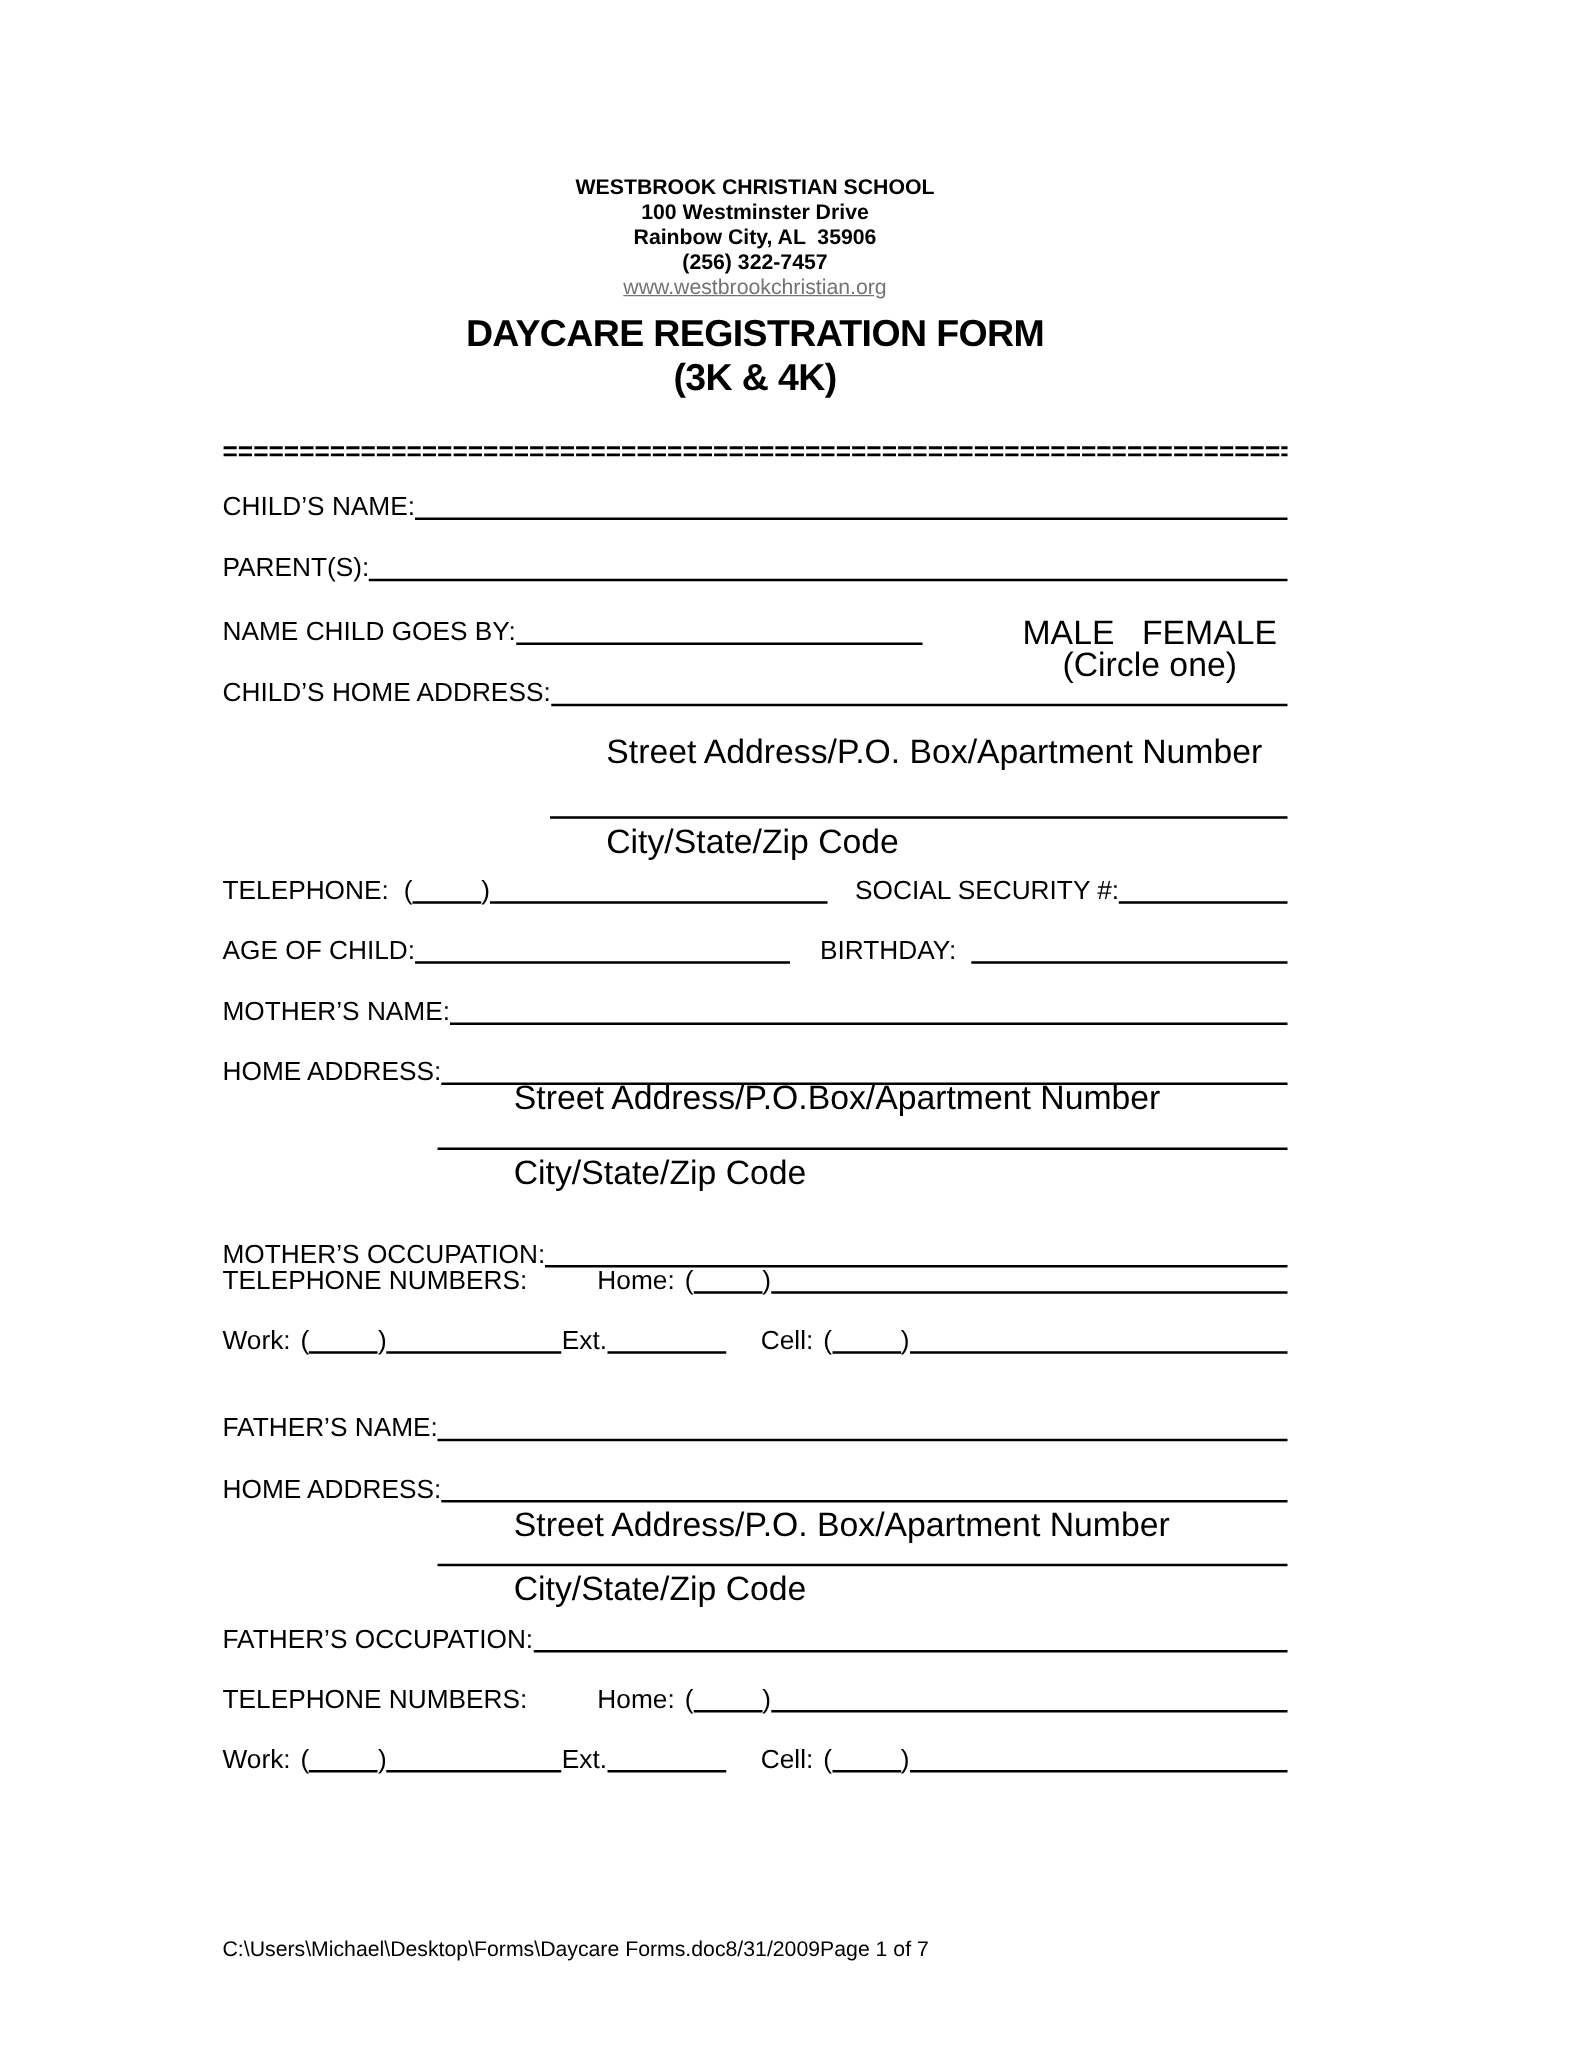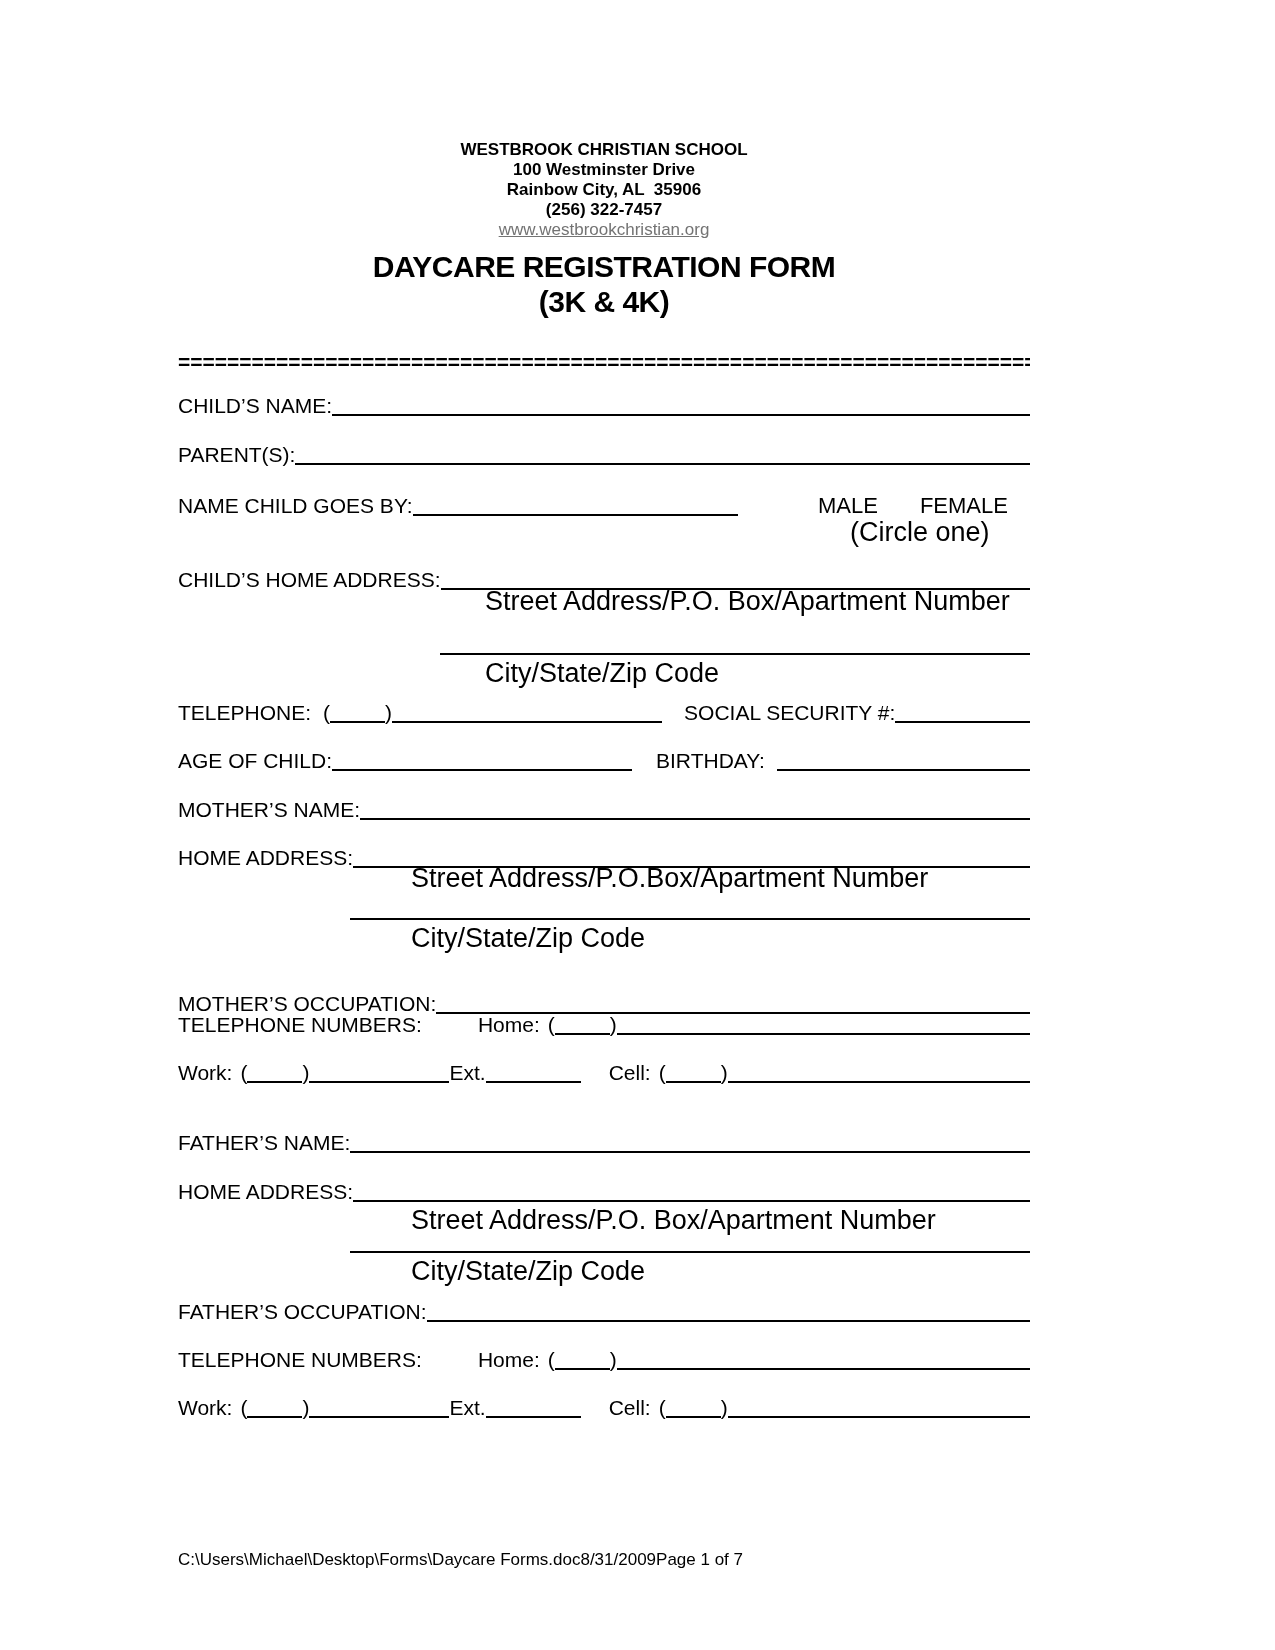--- a/index.html
+++ b/index.html
@@ -26,21 +26,21 @@
   }
   .lbl { white-space:pre; }
   .blank { border-bottom:2px solid #000; height:0; margin-bottom:2px; }
   .fill { flex:1 1 auto; }
   .w55{width:55px} .w95{width:95px} .w140{width:140px} .w270{width:270px} .w300{width:300px} .w325{width:325px}
   .gap8{width:8px;flex:none} .gap12{width:12px;flex:none} .gap22{width:22px;flex:none}
   .gap24{width:24px;flex:none} .gap28{width:28px;flex:none} .gap56{width:56px;flex:none}
 
   .hint { position:absolute; font-size:27px; line-height:24px; white-space:pre; }
   .cityline { position:absolute; border-bottom:2px solid #000; height:0; }
-  .gender { position:absolute; left:818px; top:494px; display:flex; gap:42px; font-size:22px; line-height:24px; }
+  .gender { position:absolute; left:818px; top:494px; display:flex; gap:22px; font-size:27px; line-height:24px; }
 
   .footer {
     position:absolute; top:1550px; left:178px; right:245px;
     display:flex; justify-content:flex-start; font-size:17px; line-height:20px;
   }
 </style>
 </head>
 <body>
 
 <div class="page">
@@ -70,21 +70,21 @@
   <div class="row" style="top:494px">
     <span class="lbl">NAME CHILD GOES BY:</span>
     <span class="blank w325"></span>
   </div>
   <div class="gender">
     <span>MALE</span>
     <span>FEMALE</span>
   </div>
   <div class="hint" style="top:520px; left:850px">(Circle one)</div>
 
-  <div class="row" style="top:568px">
+  <div class="row" style="top:543px">
     <span class="lbl">CHILD’S HOME ADDRESS:</span>
     <span class="blank fill"></span>
   </div>
   <div class="hint" style="top:589px; left:485px">Street Address/P.O. Box/Apartment Number</div>
   <div class="cityline" style="top:653px; left:440px; width:590px"></div>
   <div class="hint" style="top:661px; left:485px">City/State/Zip Code</div>
 
   <div class="row" style="top:701px">
     <span class="lbl">TELEPHONE:</span>
     <span class="gap12"></span>

